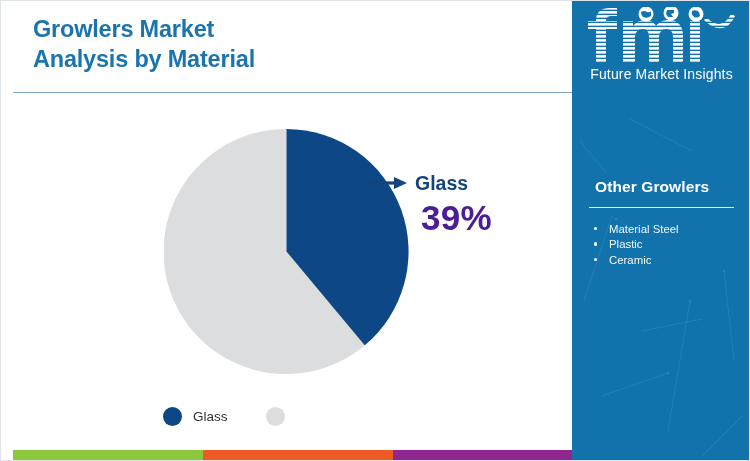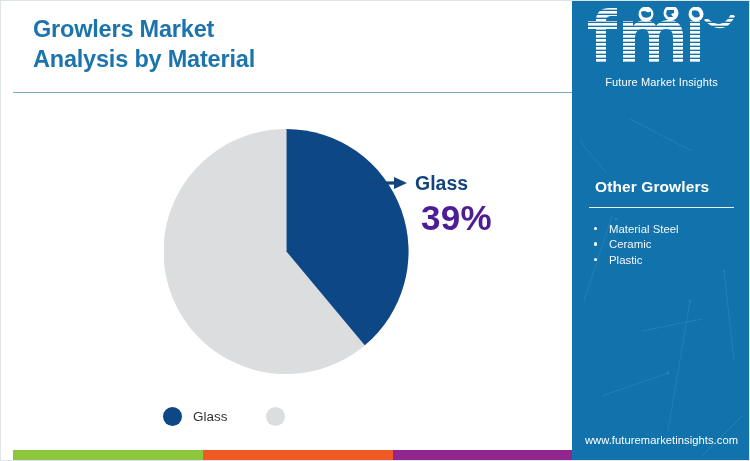--- a/index.html
+++ b/index.html
@@ -137,22 +137,22 @@
   
   .logo-block {
     position: absolute;
     left: 0;
     top: 6px;
     width: 179px;
     text-align: center;
   }
   .logo-mark { display: block; margin: 0 auto; }
   .logo-tagline {
-    margin-top: 11px;
-    font-size: 11px;
+    margin-top: 1px;
+    font-size: 14px;
     color: #ffffff;
     letter-spacing: 0.15px;
   }
 
   
   .seg-heading {
     position: absolute;
     left: 23px;
     top: 177px;
     font-size: 15.5px;
@@ -337,24 +337,23 @@
 
     <div class="seg-heading">Other Growlers</div>
     <div class="seg-rule"></div>
     <ul class="seg-list">
       <li>
         <span class="bullet"></span>
         <span>Material Steel</span>
       </li>
       <li>
         <span class="bullet"></span>
-        <span>Ceramic</span>
+        <span>Plastic</span>
       </li>
       <li>
         <span class="bullet"></span>
-        <span>Plastic</span>
+        <span>Ceramic</span>
       </li>
     </ul>
 
-    <div class="panel-url">www.futuremarketinsights.com</div>
   </div>
 
 </div>
 
 </body></html>

